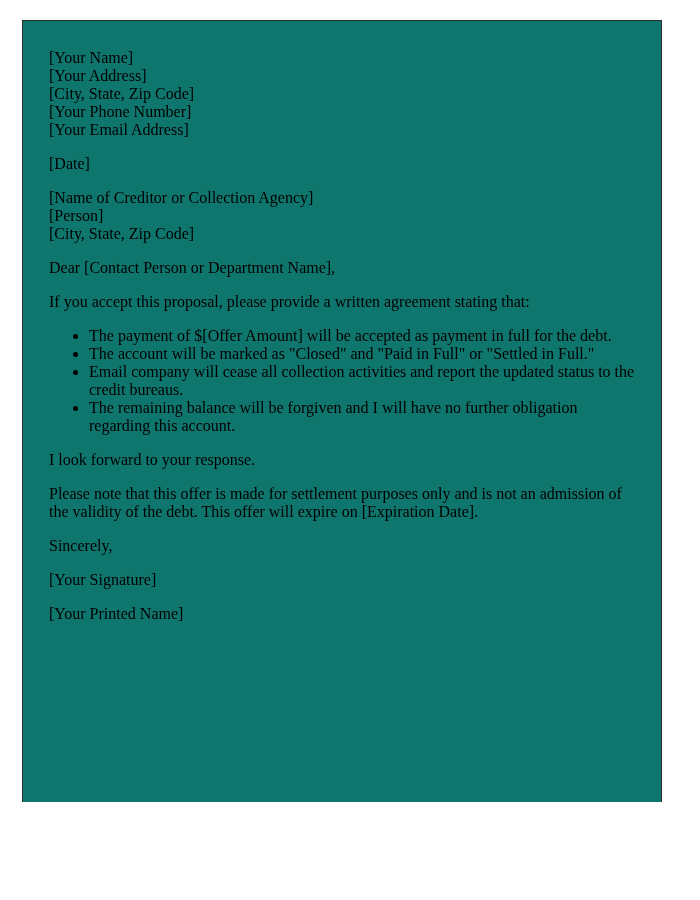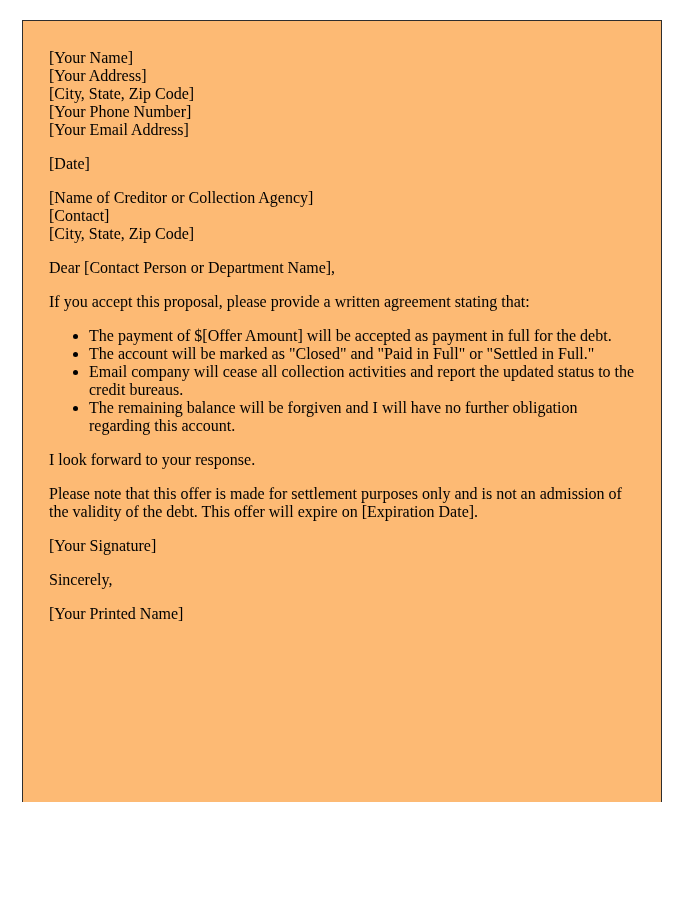--- a/index.html
+++ b/index.html
@@ -22,21 +22,21 @@
     position: absolute;
     left: 22px;
     top: 20px;
     width: 640px;
     height: 782px;
     box-sizing: border-box;
     border: 1.5px solid #2e2e2e;
     border-bottom: none;
     padding: 28px 26px 0 26px;
     overflow: hidden;
-    background: #fdba74;
+    background: #0f766e;
   }
   .letter-box p {
     margin: 16px 0;
     font-size: 16px;
     line-height: 18px;
   }
   .letter-box p:first-child {
     margin-top: 0;
   }
   .subject {
@@ -64,21 +64,21 @@
       <span>[Your Address]</span><br>
       <span>[City, State, Zip Code]</span><br>
       <span>[Your Phone Number]</span><br>
       <span>[Your Email Address]</span>
     </p>
 
     <p>[Date]</p>
 
     <p>
       <span>[Name of Creditor or Collection Agency]</span><br>
-      <span>[Contact]</span><br>
+      <span>[Person]</span><br>
       <span>[City, State, Zip Code]</span>
     </p>
 
 
     <p>Dear [Contact Person or Department Name],</p>
 
 
 
     <p>If you accept this proposal, please provide a written agreement stating that:</p>
 
@@ -87,20 +87,20 @@
       <li>The account will be marked as "Closed" and "Paid in Full" or "Settled in Full."</li>
       <li>Email company will cease all collection activities and report the updated status to the credit bureaus.</li>
       <li>The remaining balance will be forgiven and I will have no further obligation regarding this account.</li>
     </ul>
 
 
     <p>I look forward to your response.</p>
 
     <p>Please note that this offer is made for settlement purposes only and is not an admission of the validity of the debt. This offer will expire on [Expiration Date].</p>
 
+    <p>Sincerely,</p>
+
     <p>[Your Signature]</p>
-
-    <p>Sincerely,</p>
 
     <p>[Your Printed Name]</p>
 
   </div>
 </div>
 
 </body></html>

